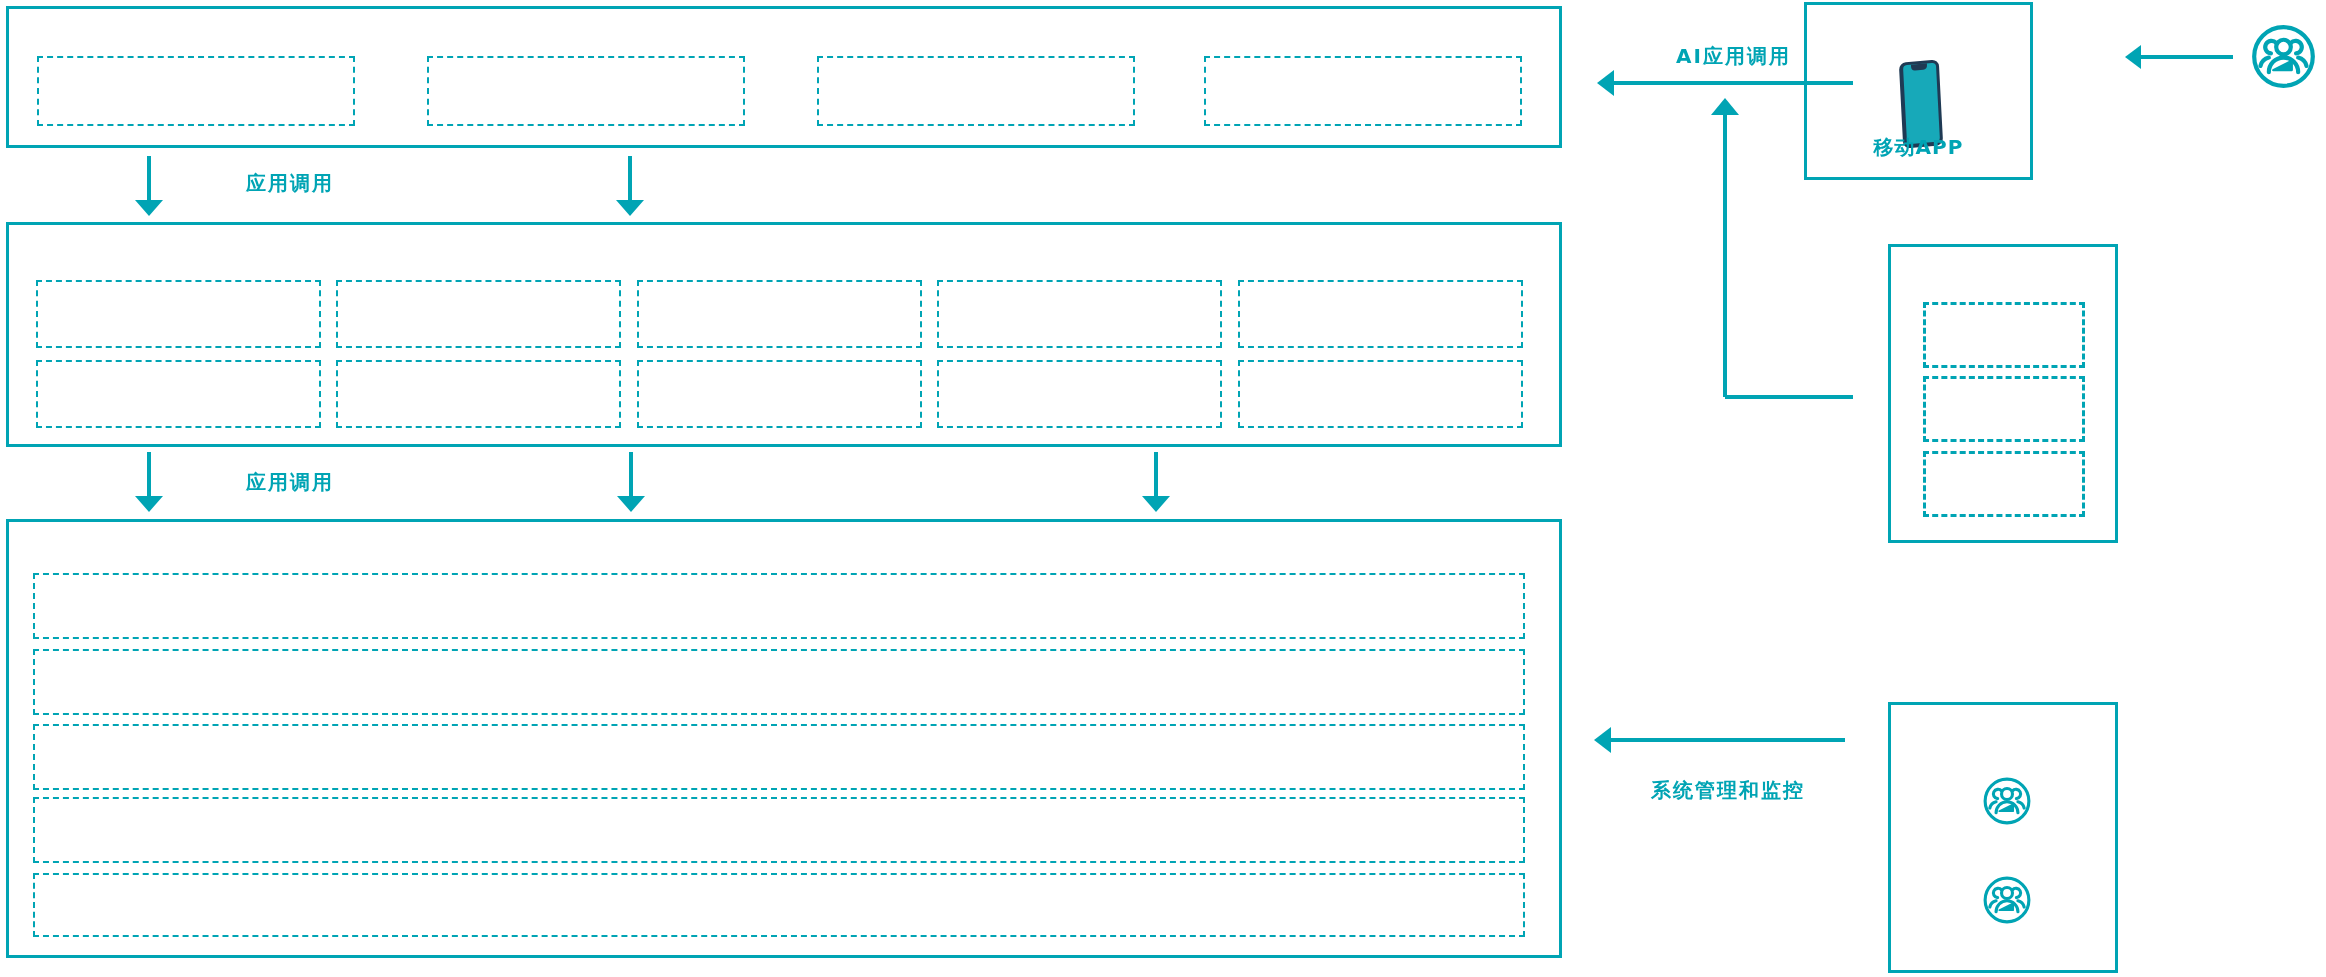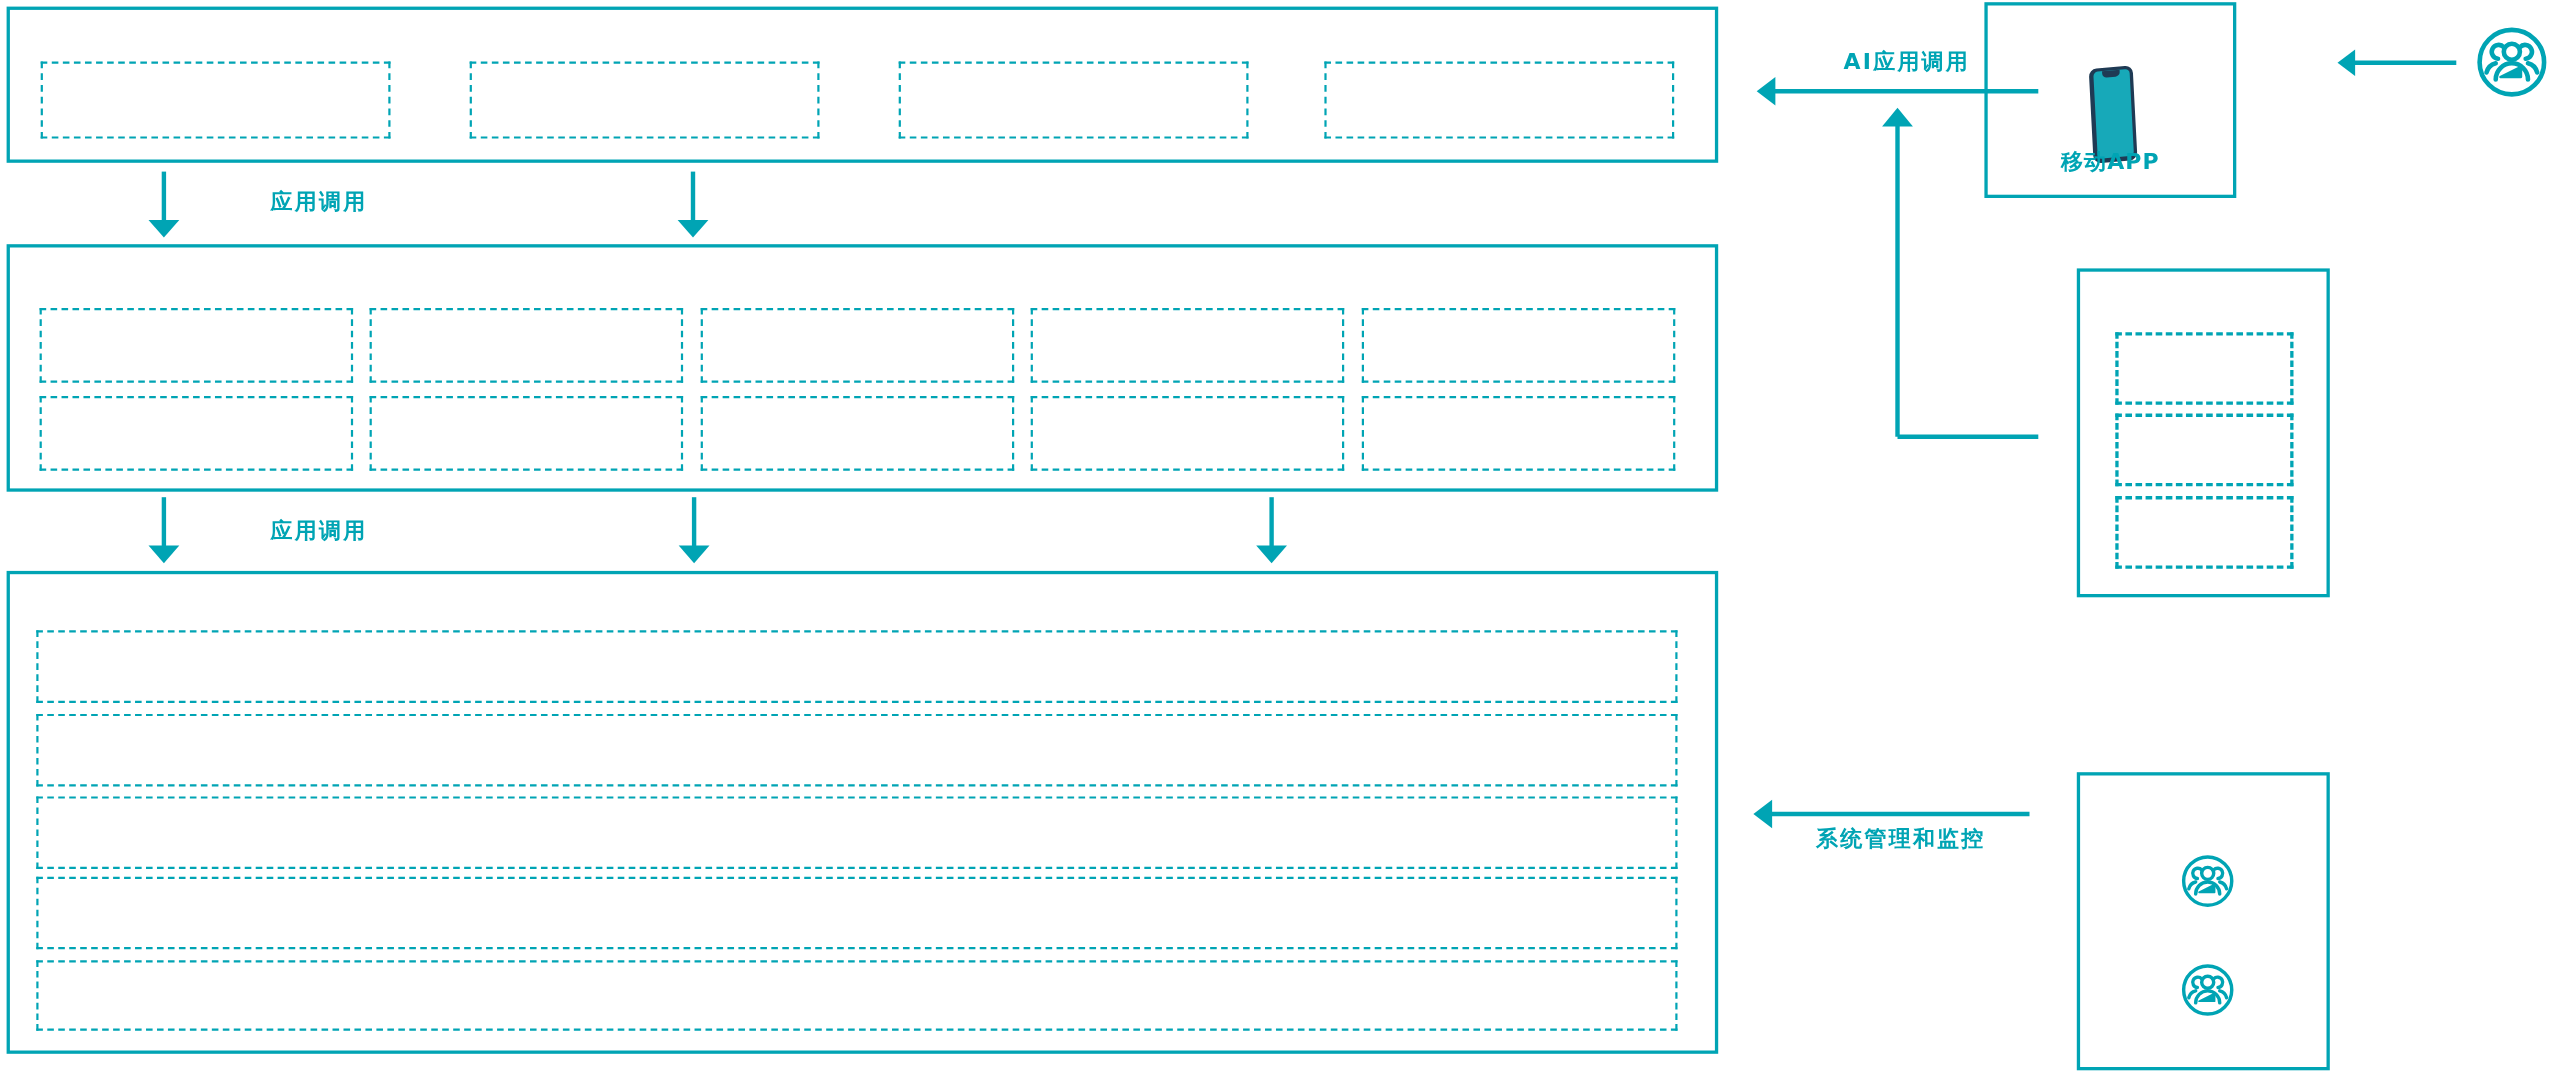--- a/index.html
+++ b/index.html
@@ -98,21 +98,21 @@
 
   <div class="users-icon" style="left:2250px;top:23px;width:67px;height:67px;">
     <svg viewBox="0 0 64 64" aria-hidden="true">
         <use href="#users-sym"></use>
       </svg>
   </div>
 
   <div class="lbl" style="left:246px;top:173px;">应用调用</div>
   <div class="lbl" style="left:246px;top:472px;">应用调用</div>
   <div class="lbl" style="left:1676px;top:46px;">AI应用调用</div>
-  <div class="lbl" style="left:1651px;top:752px;">系统管理和监控</div>
+  <div class="lbl" style="left:1651px;top:780px;">系统管理和监控</div>
 
   <svg class="overlay" width="2326" height="977" viewBox="0 0 2326 977">
 
     <g>
       <line x1="149" y1="156" x2="149" y2="201"></line>
         <polygon points="135,200 163,200 149,216"></polygon>
     </g>
     <g>
       <line x1="630" y1="156" x2="630" y2="201"></line>
         <polygon points="616,200 644,200 630,216"></polygon>

